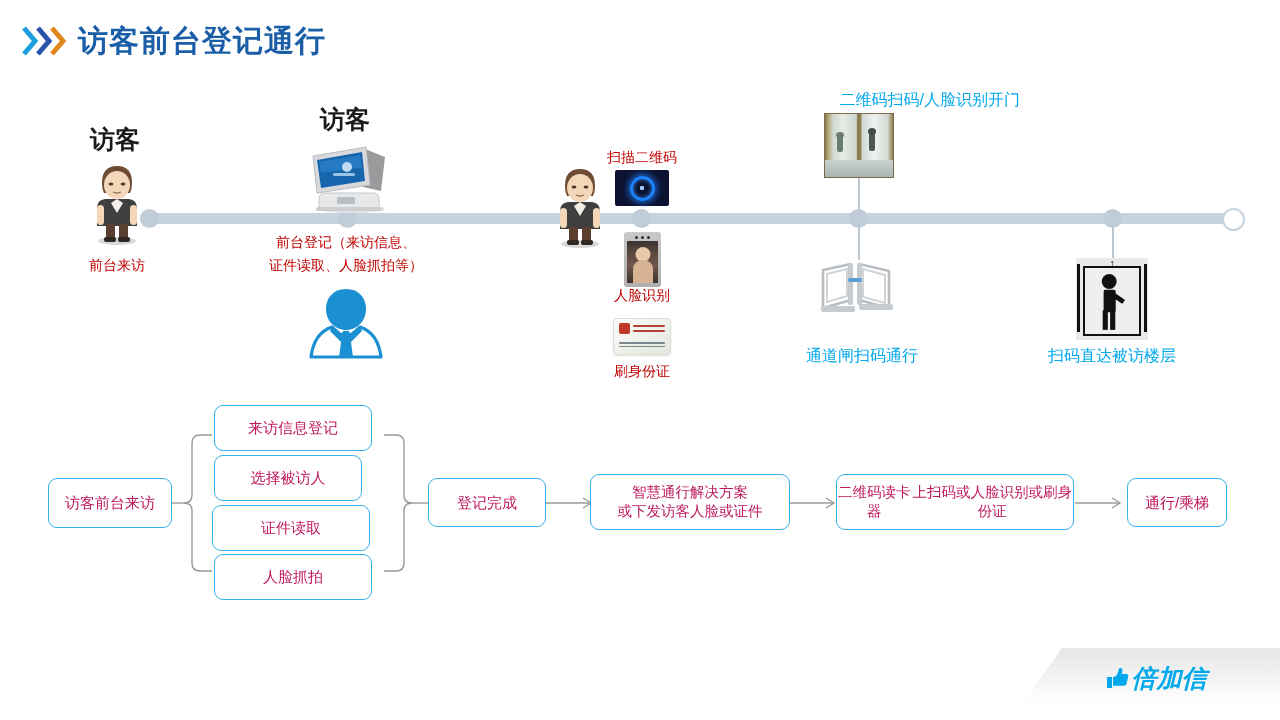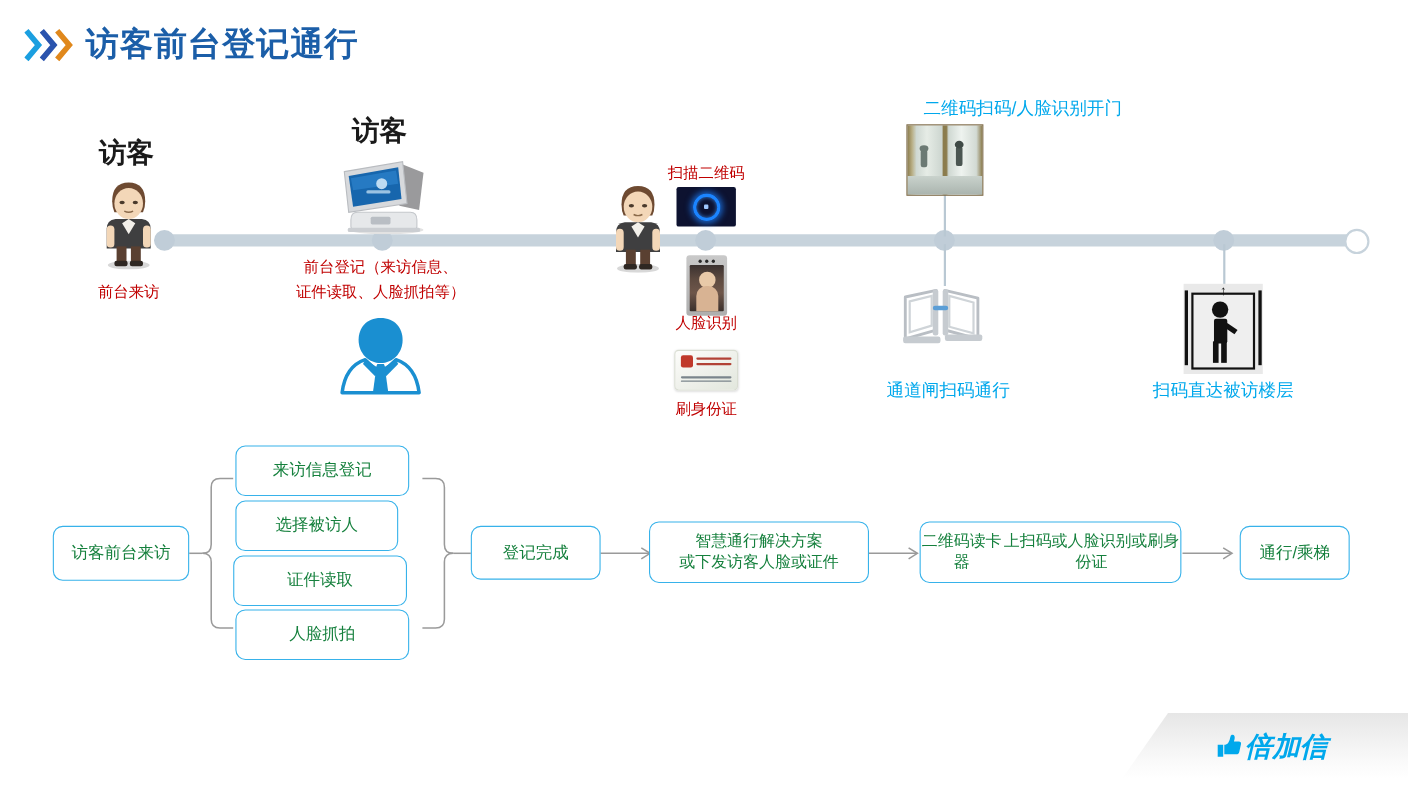--- a/index.html
+++ b/index.html
@@ -120,21 +120,21 @@
   .elev .arw{position:absolute;left:50%;top:-10px;transform:translateX(-50%);font-size:12px;color:#111;line-height:1;}
   .elev .sidebar-l,.elev .sidebar-r{position:absolute;top:6px;width:3px;height:68px;background:#111;}
   .elev .sidebar-l{left:1px;} .elev .sidebar-r{right:1px;}
 
   
   .flow{position:absolute;left:0;top:395px;width:1280px;height:225px;}
   .fbox{
     position:absolute;box-sizing:border-box;
     border:1.4px solid #37b2ea;border-radius:9px;background:#ffffff;
     display:flex;align-items:center;justify-content:center;text-align:center;
-    color:#15803d;font-size:15px;line-height:1.3;
+    color:#be185d;font-size:15px;line-height:1.3;
   }
   .fbox.two{font-size:14.5px;}
 
   
   .footer{position:absolute;left:0;top:648px;width:1280px;height:72px;}
   .fbanner-left{
     position:absolute;left:0;top:0;width:1010px;height:60px;
     background:linear-gradient(180deg,#e6e6e6 0%,#f2f2f2 45%,#fafafa 75%,#ffffff 100%);
     clip-path:polygon(0 0,1010px 0,965px 60px,0 60px);
     box-shadow:2px 2px 3px rgba(0,0,0,.18);
@@ -259,21 +259,21 @@
 
     <div class="faceterm" style="left:624px;top:232px;">
       <div class="top">
           <span></span>
           <span></span>
           <span></span>
         </div>
       <div class="scr"></div>
     </div>
 
-    <div class="lbl lbl-red" style="left:600px;top:286px;width:84px;font-family:Liberation Serif, serif;">人脸识别</div>
+    <div class="lbl lbl-red" style="left:600px;top:286px;width:84px;">人脸识别</div>
 
     <div class="idcard" style="left:613px;top:318px;">
       <div class="emb"></div>
       <div class="ln"></div>
       <div class="ln" style="margin-top:3px;"></div>
       <div class="bot">
         <div class="b"></div>
           <div class="b"></div>
       </div>
     </div>

